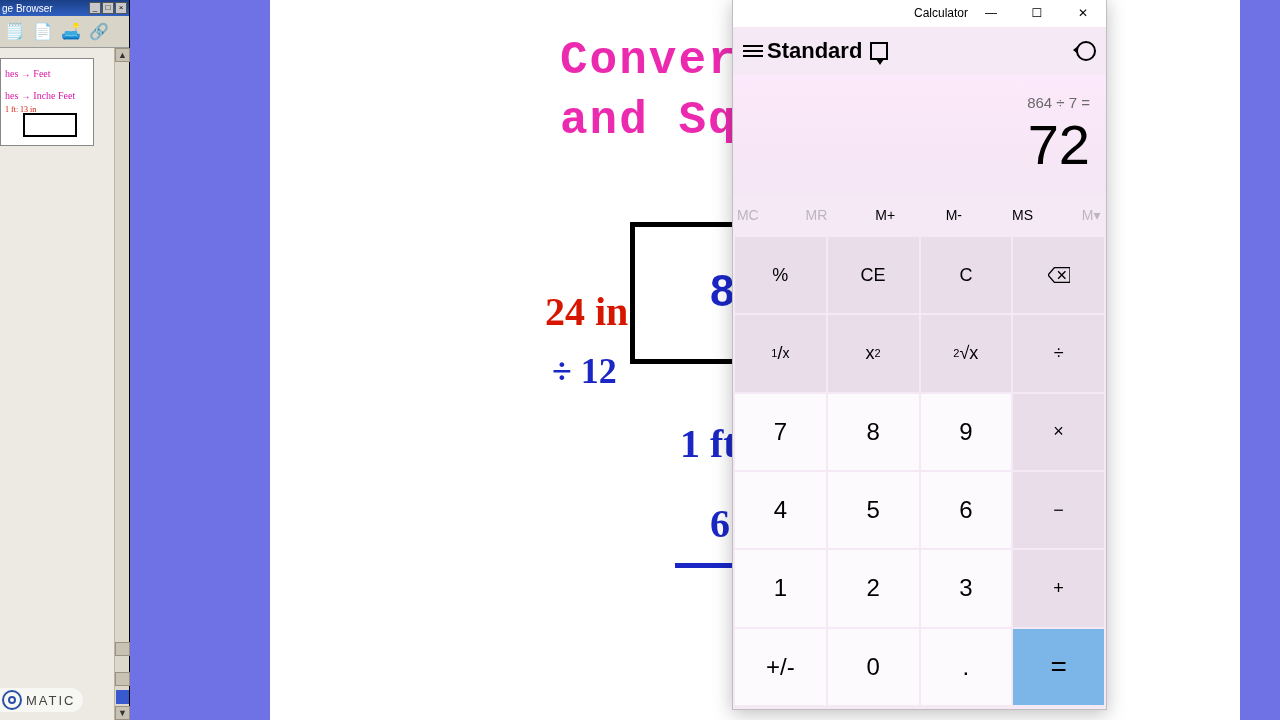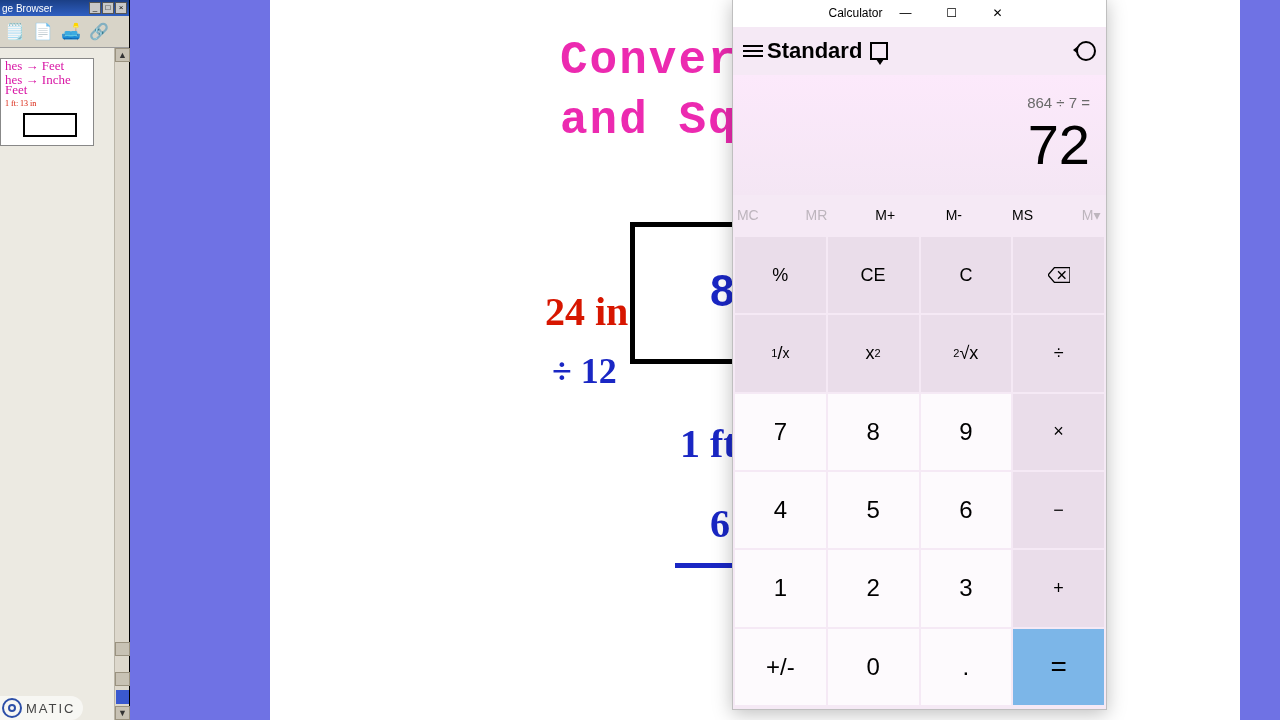--- a/index.html
+++ b/index.html
@@ -82,40 +82,40 @@
     position:relative; background:#eceae2; height:calc(100% - 48px);
   }
   .pb-thumb {
     position:absolute; left:0; top:10px; width:94px; height:88px;
     background:#fff; border:1px solid #888;
   }
   .pb-thumb-text {
     font-family:"Comic Sans MS",cursive; font-size:8px; color:#d71600;
     line-height:10px; padding:2px 4px;
   }
-  .pb-thumb-pink { color:#d814a4; font-size:13px; }
+  .pb-thumb-pink { color:#d814a4; font-size:10px;margin-top:8px; }
   .pb-thumb-box {
     position:absolute; left:22px; top:54px; width:54px; height:24px; border:2px solid #000;
   }
   .pb-scroll {
     position:absolute; right:0; top:0; bottom:0; width:15px; background:#ddd8cc;
     border-left:1px solid #bab5a8;
   }
   .pb-scroll .arrow {
     width:15px; height:14px; background:#c8c2b4; border:1px solid #9a927f;
     font-size:9px; text-align:center; line-height:12px; color:#333;
   }
   .pb-scroll .track { height:calc(100% - 28px); position:relative; }
   .pb-scroll .thumb1 { position:absolute; bottom:50px; width:15px; height:14px; background:#c8c2b4; border:1px solid #9a927f; }
   .pb-scroll .thumb2 { position:absolute; bottom:20px; width:15px; height:14px; background:#c8c2b4; border:1px solid #9a927f; }
   .pb-scroll .bluebit { position:absolute; bottom:2px; left:1px; width:13px; height:14px; background:#3a59cf; }
 
   
   .watermark {
-    position:absolute; left:0; bottom:0; display:flex; align-items:center;
+    position:absolute; left:0; bottom:8px; display:flex; align-items:center;
     background:rgba(255,255,255,.6); padding:2px 8px 2px 2px; border-radius:0 12px 12px 0;
     font-size:13px; color:#444; letter-spacing:2px;
   }
   .watermark .ring {
     width:20px; height:20px; border:2px solid #2c4fa8; border-radius:50%;
     margin-right:4px; position:relative;
   }
   .watermark .ring::after{
     content:""; position:absolute; inset:4px; border:2px solid #2c4fa8; border-radius:50%;
   }
@@ -123,21 +123,21 @@
   
   .calc {
     position:absolute; left:732px; top:-2px;
     width:375px; height:712px;
     background:#f5e9f5;
     border:1px solid #bfbfbf;
     box-shadow:0 4px 18px rgba(0,0,0,.25);
     display:flex; flex-direction:column;
   }
   .calc-titlebar {
-    height:28px; display:flex; align-items:center; justify-content:center;
+    height:28px; display:flex; align-items:center; justify-content:flex-end;
     background:#fff; padding-left:10px;
   }
   .calc-title { font-size:12px; color:#000; }
   .calc-wbtns { display:flex; }
   .calc-wbtn {
     width:46px; height:28px; display:flex; align-items:center; justify-content:center;
     font-size:12px; color:#000;
   }
 
   .calc-header {

